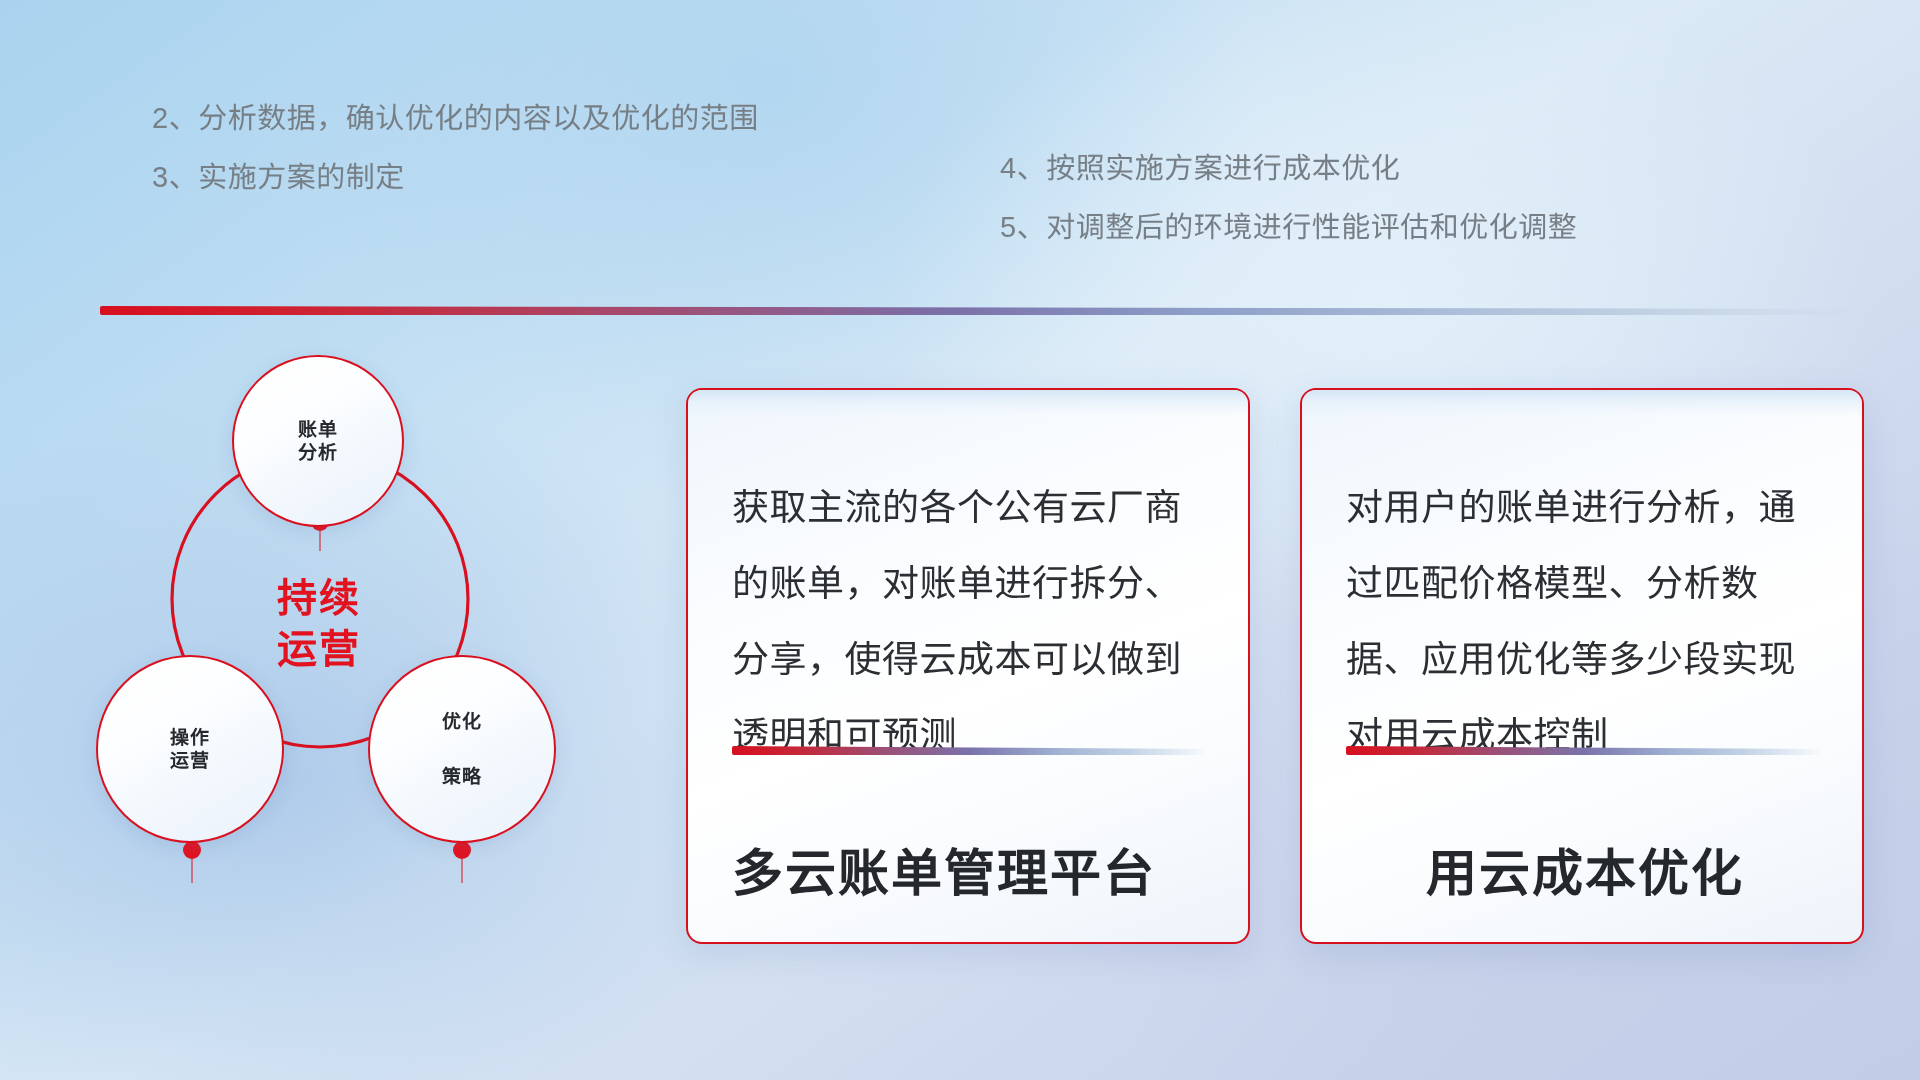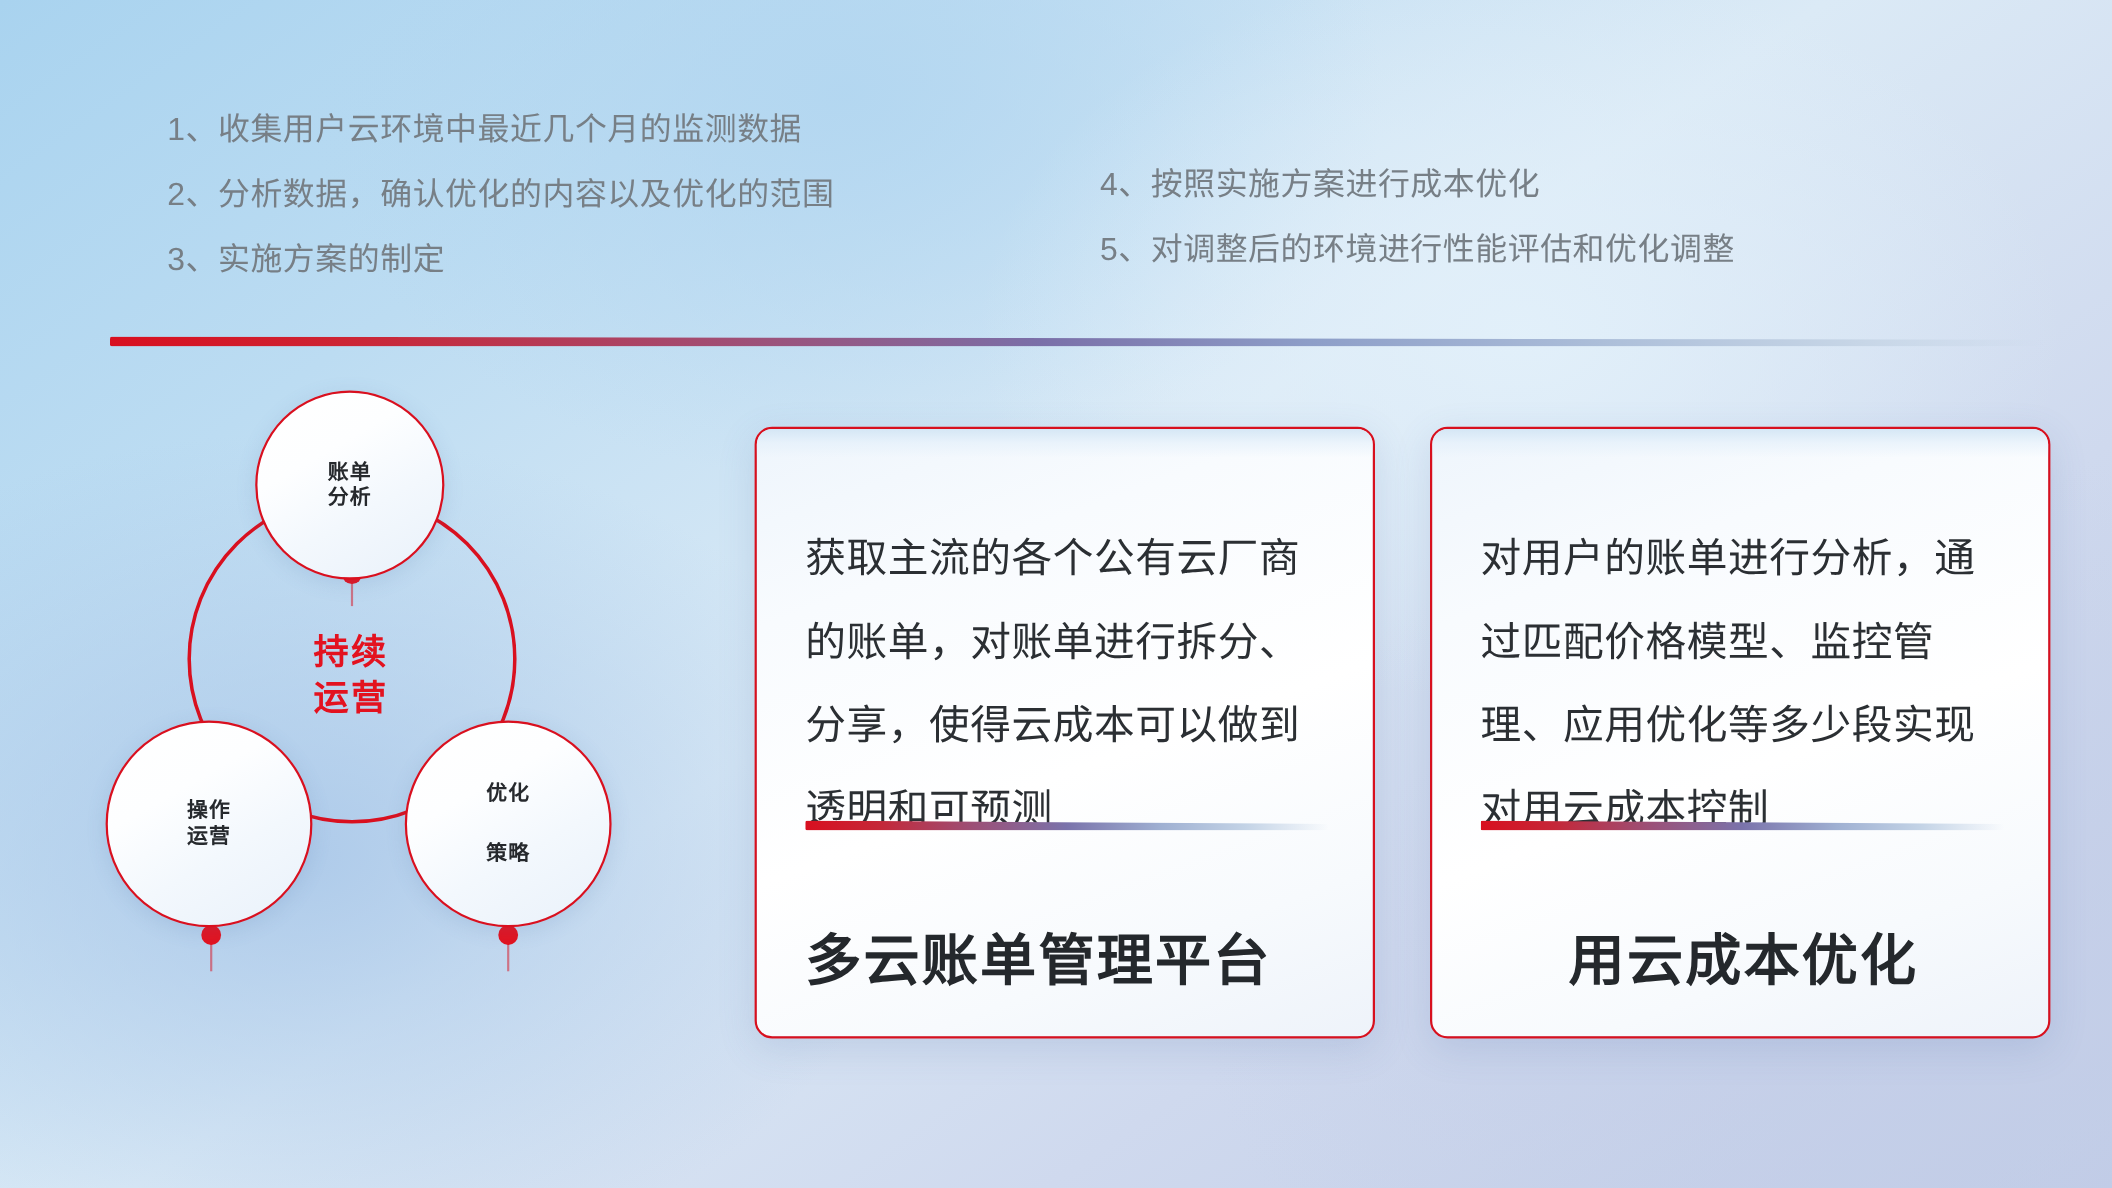--- a/index.html
+++ b/index.html
@@ -99,21 +99,21 @@
   .node-circle.bleft  { left: 0px;   top: 300px; width: 184px; height: 184px; }
   .node-circle.bright { left: 272px; top: 300px; width: 184px; height: 184px; gap: 32px; }
 
   .center-label {
     position: absolute;
     left: 148px;
     top: 218px;
     width: 150px;
     text-align: center;
     color: #e3121f;
-    font-size: 32px;
+    font-size: 40px;
     font-weight: 700;
     line-height: 1.28;
     letter-spacing: 2px;
   }
 
   
   .card {
     position: absolute;
     top: 388px;
     width: 560px;
@@ -176,21 +176,20 @@
   .card.two .card-title { text-align: center; }
 </style>
 </head>
 <body>
 
 <div id="stage">
 
   <div class="lists">
 
     <div class="list-col left">
-      <div class="list-item">1、收集用户云环境中最近几个月的监测数据</div>
       <div class="list-item">2、分析数据，确认优化的内容以及优化的范围</div>
       <div class="list-item">3、实施方案的制定</div>
     </div>
 
     <div class="list-col right">
       <div class="list-item">4、按照实施方案进行成本优化</div>
       <div class="list-item">5、对调整后的环境进行性能评估和优化调整</div>
     </div>
 
   </div>
@@ -239,18 +238,18 @@
 
   <div class="card one">
     <div class="card-mask"></div>
     <div class="card-body">获取主流的各个公有云厂商的账单，对账单进行拆分、分享，使得云成本可以做到透明和可预测</div>
     <div class="card-rule"></div>
     <div class="card-title">多云账单管理平台</div>
   </div>
 
   <div class="card two">
     <div class="card-mask"></div>
-    <div class="card-body">对用户的账单进行分析，通过匹配价格模型、监控管理、应用优化等多少段实现对用云成本控制</div>
+    <div class="card-body">对用户的账单进行分析，通过匹配价格模型、分析数据、应用优化等多少段实现对用云成本控制</div>
     <div class="card-rule"></div>
     <div class="card-title">用云成本优化</div>
   </div>
 
 </div>
 
 </body></html>

